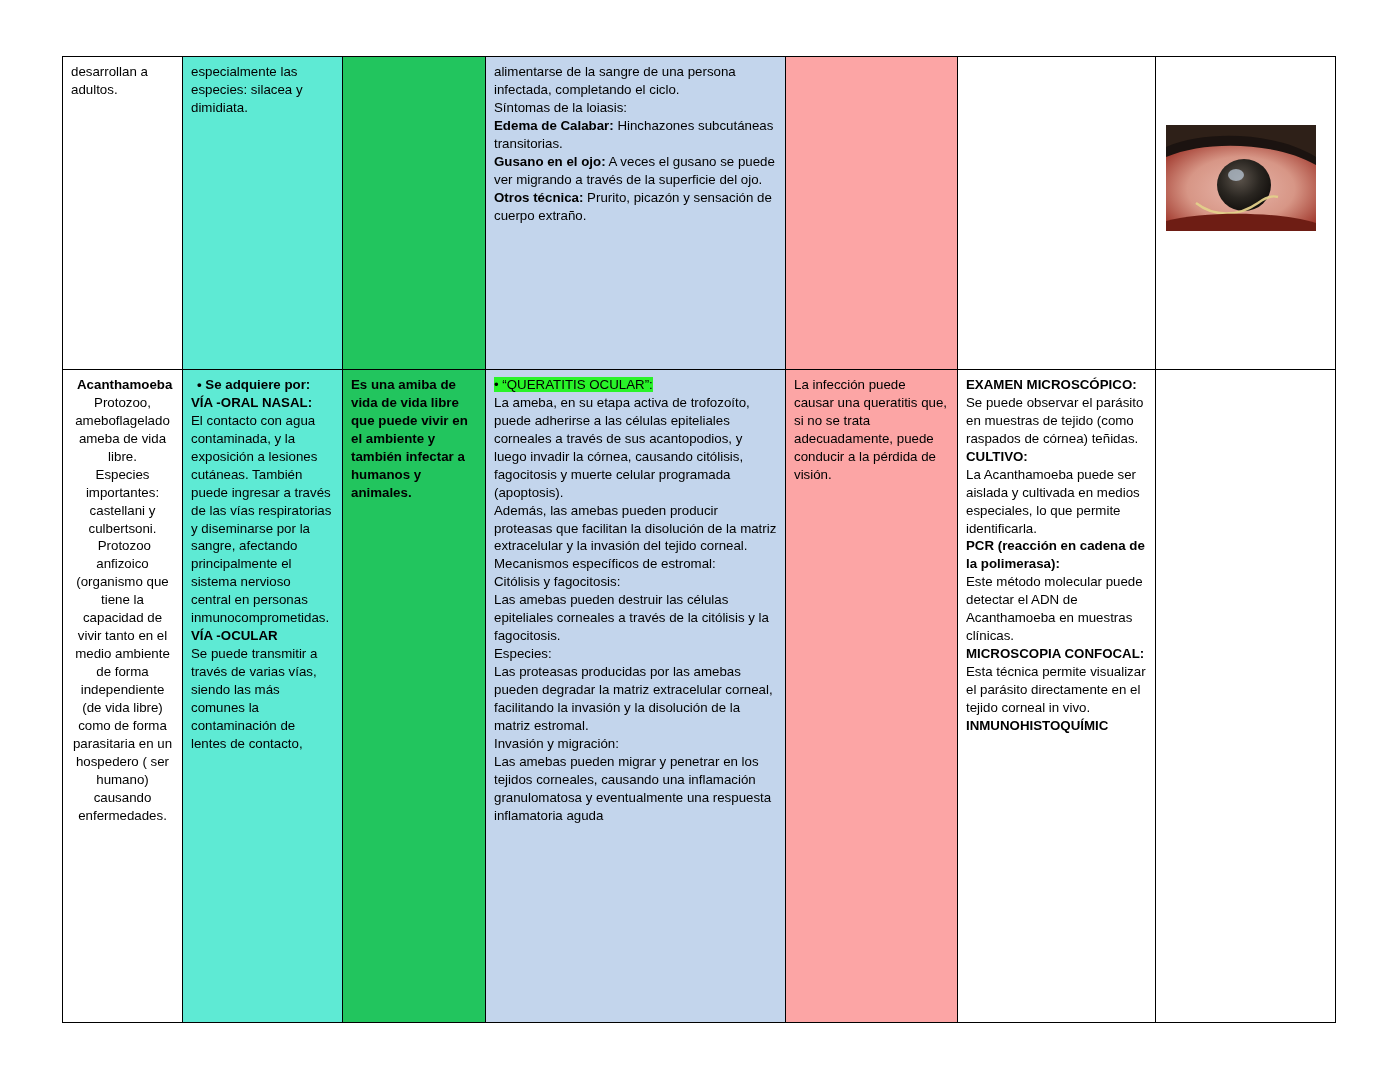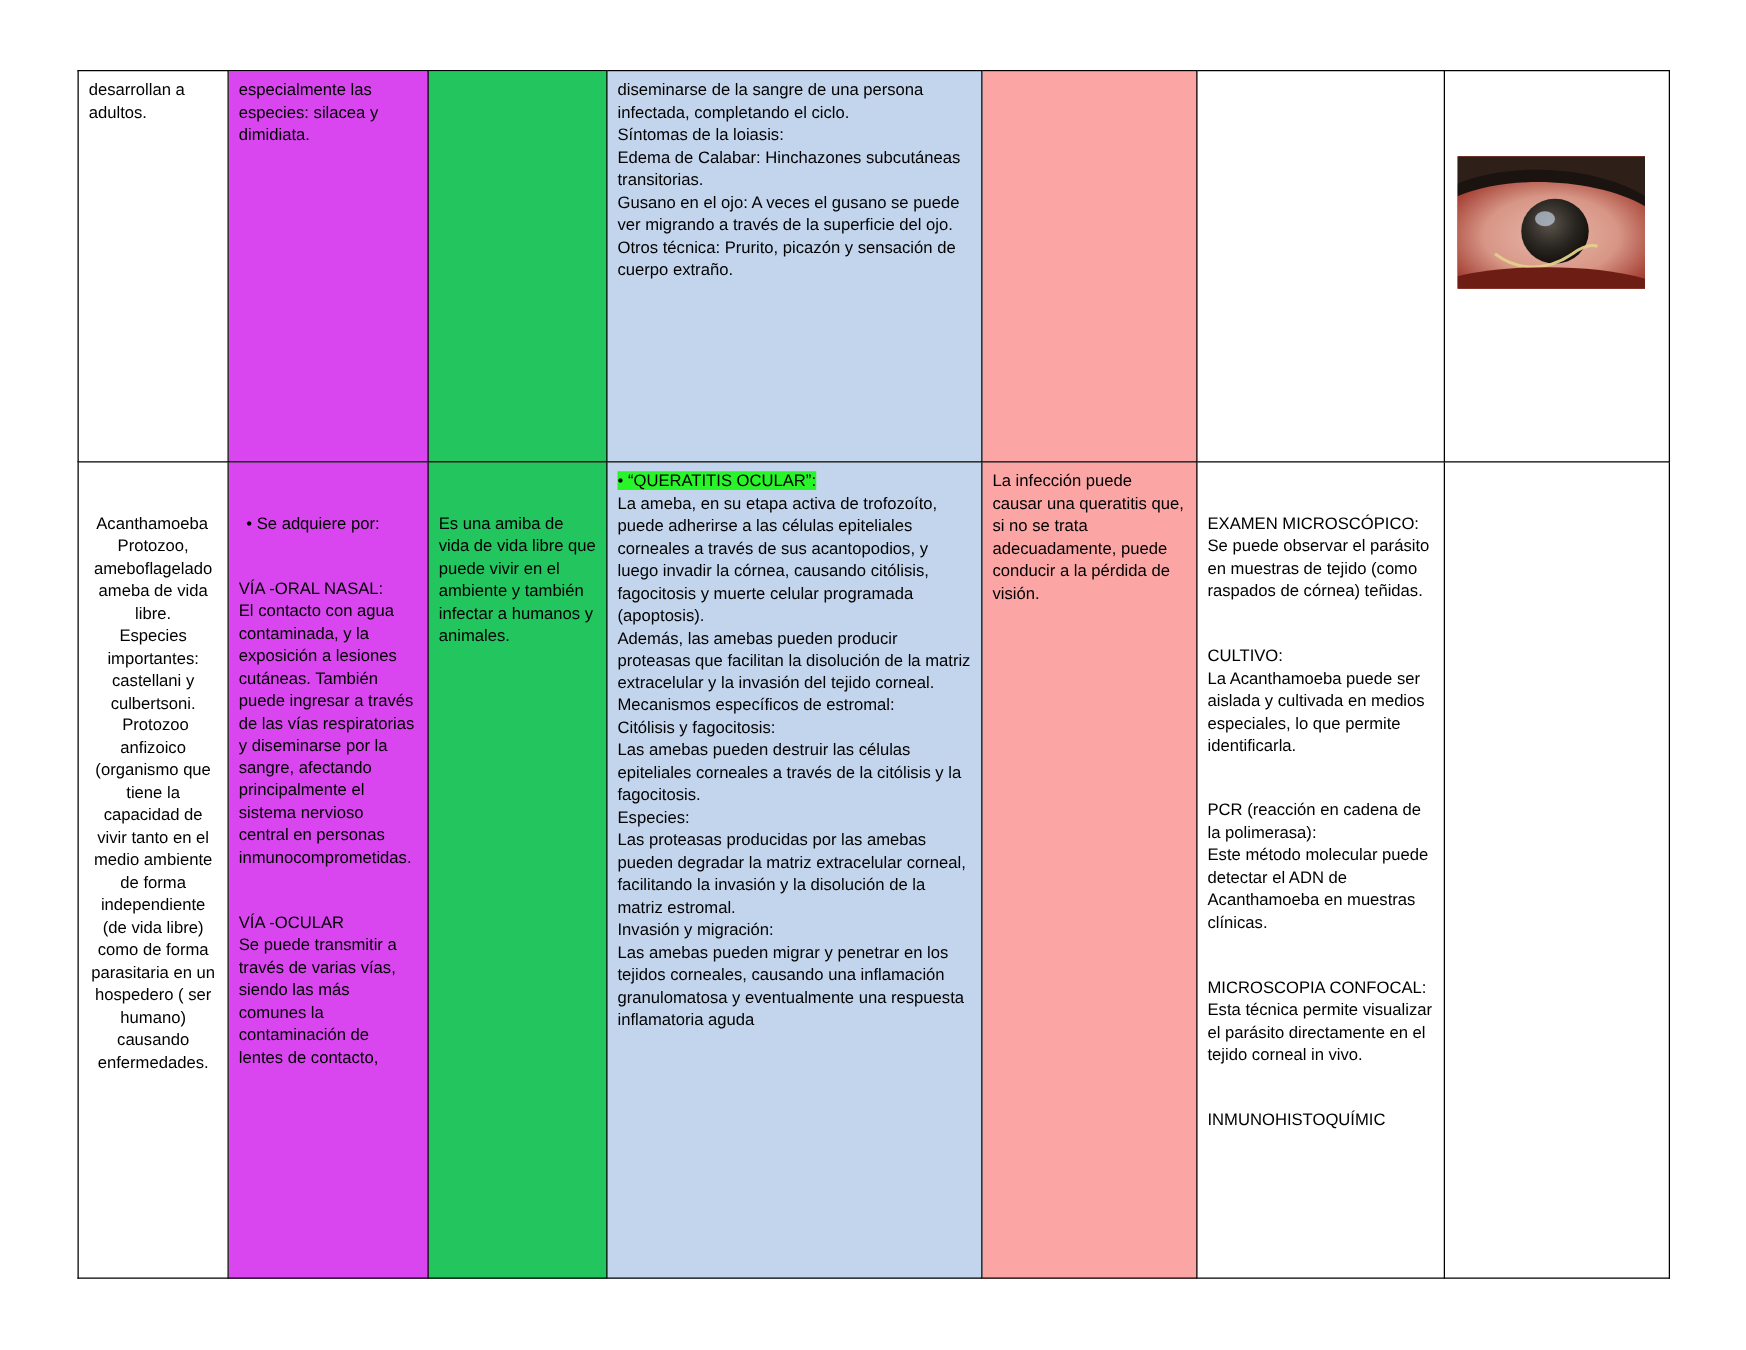--- a/index.html
+++ b/index.html
@@ -38,31 +38,31 @@
   }
   
   col.c1 { width: 120px; }
   col.c2 { width: 160px; }
   col.c3 { width: 143px; }
   col.c4 { width: 300px; }
   col.c5 { width: 172px; }
   col.c6 { width: 198px; }
   col.c7 { width: 180px; }
 
-  .cell-gray    { background: #d946ef; }
+  .cell-gray    { background: #5eead4; }
   .cell-cream   { background: #22c55e; }
   .cell-blue    { background: #c3d5ec; }
   .cell-green   { background: #fca5a5; }
   .cell-white   { background: #ffffff; }
 
   .row1 td { height: 300px; }
   .row2 td { height: 640px; }
 
   p { margin: 0; }
-  .b { font-weight: normal; margin-top: 34px; }
+  .b { font-weight: bold; }
   .hl-green { background: #29f329; }
   .indent { padding-left: 6px; }
 
   .eye-figure {
     width: 150px;
     height: 106px;
     border: 0;
     display: block;
     margin: 62px 0 0 2px;
     position: relative;
@@ -91,21 +91,21 @@
         <td class="cell-white">
           <p>desarrollan a adultos.</p>
         </td>
         <td class="cell-gray">
           <p>especialmente las especies: silacea y dimidiata.</p>
         </td>
         <td class="cell-cream">
           <p></p>
         </td>
         <td class="cell-blue">
-          <p><span>diseminarse de la sangre de una persona infectada, completando el ciclo.</span></p>
+          <p><span>alimentarse de la sangre de una persona infectada, completando el ciclo.</span></p>
           <p><span>Síntomas de la loiasis:</span></p>
           <p><span class="b">Edema de Calabar:</span><span> Hinchazones subcutáneas transitorias.</span></p>
           <p><span class="b">Gusano en el ojo:</span><span> A veces el gusano se puede ver migrando a través de la superficie del ojo.</span></p>
           <p><span class="b">Otros técnica:</span><span> Prurito, picazón y sensación de cuerpo extraño.</span></p>
         </td>
         <td class="cell-green">
           <p></p>
         </td>
         <td class="cell-white">
           <p></p>

